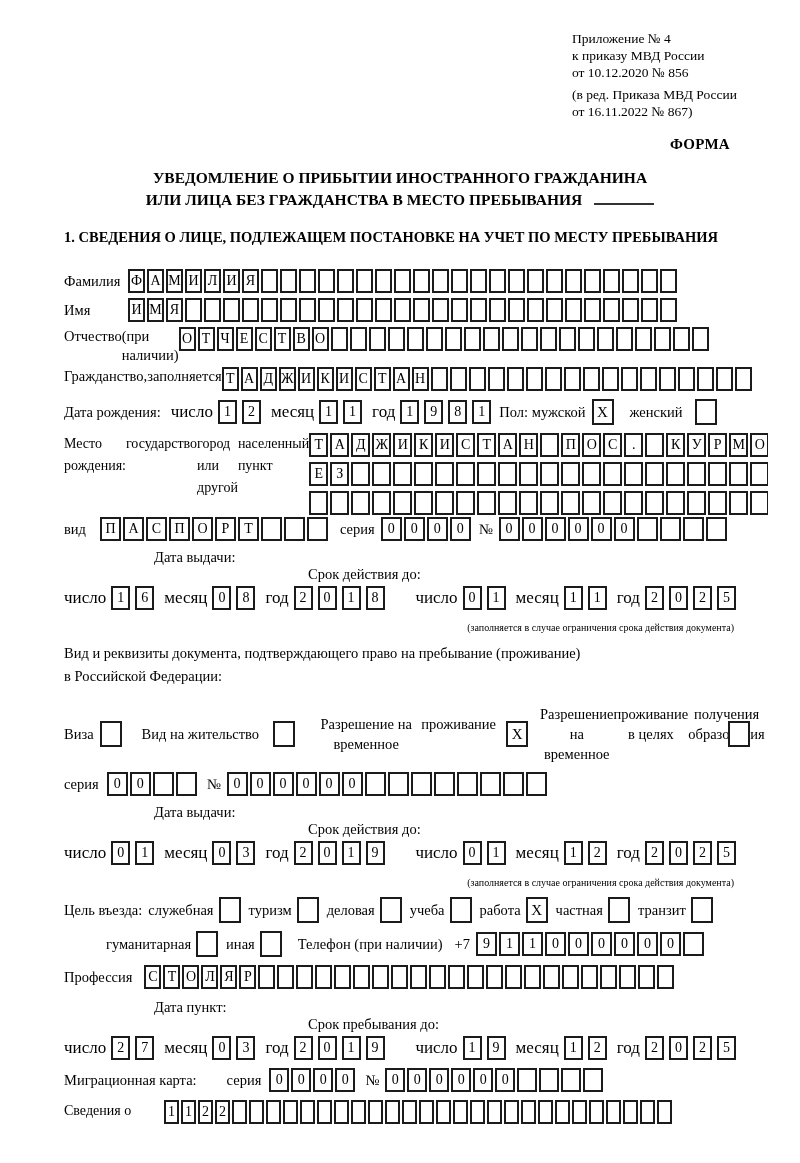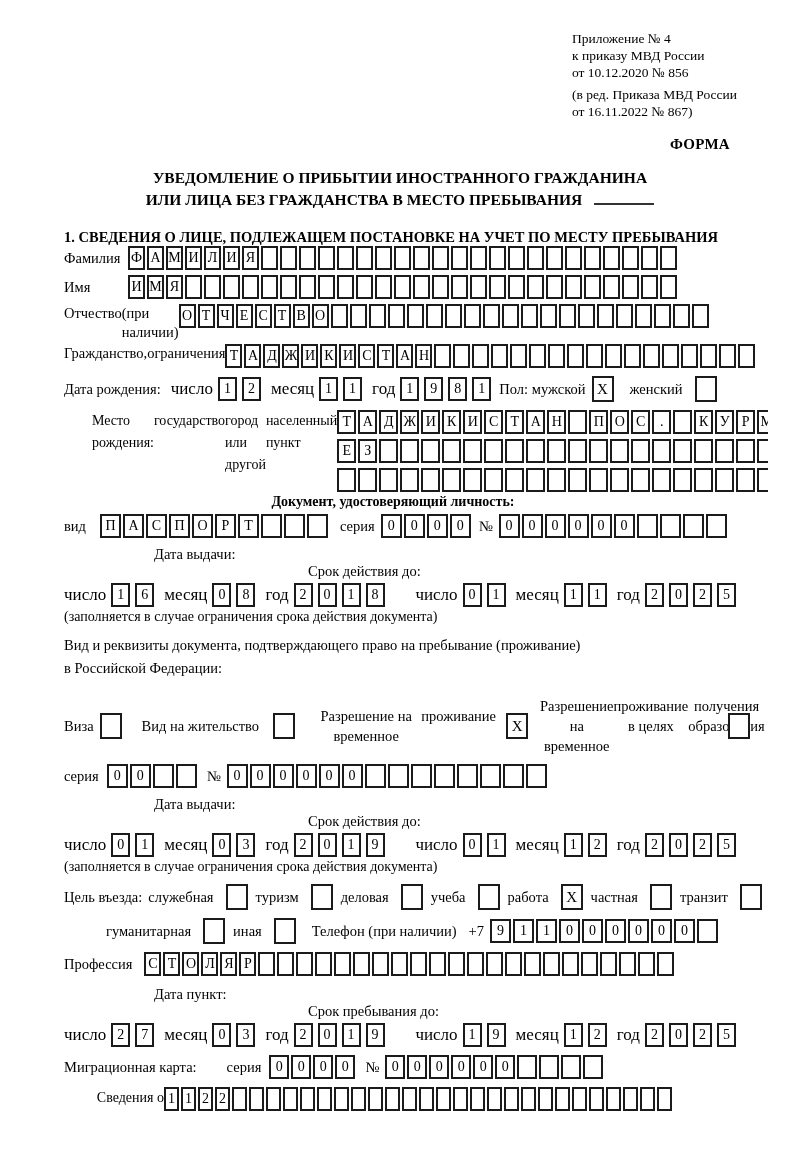--- a/index.html
+++ b/index.html
@@ -9,27 +9,27 @@
     font-family:"Liberation Serif", serif; font-size:14.5px;
     padding:30px 6px 0 64px; overflow:hidden; position:relative;
   }
   
   .corner { margin-left:auto; width:190px; font-size:13.5px; line-height:17px; }
   .corner .gap { margin-top:5px; }
   .forma { text-align:right; font-weight:bold; font-size:15px; margin:16px 32px 14px 0; letter-spacing:.3px; }
   
   .title { text-align:center; font-weight:bold; font-size:15.5px; line-height:22px; margin:0 0 18px -26px; }
   .blankline { display:inline-block; width:60px; border-bottom:2px solid #333; margin-left:12px; }
-  .sectionhead { font-weight:bold; font-size:14.5px; margin-bottom:0; }
+  .sectionhead { font-weight:bold; font-size:14.5px; margin-bottom:23px; }
   
   .row { display:flex; align-items:center; margin-bottom:5px; }
   .row.top { align-items:flex-start; }
   .flabel { font-size:14.5px; white-space:nowrap; }
   .labelcol { display:flex; flex-direction:row; line-height:19px; }
-  .lw64 { flex:0 0 64px; } .lw88 { flex:0 0 88px; } .lw96 { flex:0 0 96px;margin-left:28px; } .lw100 { flex:0 0 100px;justify-content:flex-end; }.ml6{margin-left:6px}.ml8{margin-left:8px}.ml10{margin-left:10px}
+  .lw64 { flex:0 0 64px; } .lw88 { flex:0 0 88px; } .lw96 { flex:0 0 96px; } .lw100 { flex:0 0 100px; }.ml6{margin-left:6px}.ml8{margin-left:8px}.ml10{margin-left:10px}
   .ml12{margin-left:12px}.ml14{margin-left:14px}.ml16{margin-left:16px}
   .ml20{margin-left:20px}.ml30{margin-left:30px}.ml42{margin-left:42px}.ml90{margin-left:90px}
   .mb2{margin-bottom:2px}.mb8{margin-bottom:8px}.mb10{margin-bottom:10px}
   
   .cellrow { display:inline-flex; gap:2px; }
   .cell {
     flex:0 0 auto; width:17px; height:24px; border:2px solid #1b1b1b; background:#fff;
     display:inline-flex; align-items:center; justify-content:center; font-size:14px;
   }
   .c21 .cell { width:21px; } .c20 .cell { width:20px; } .c19 .cell { width:19px; } .c15 .cell { width:15px; }
@@ -42,29 +42,29 @@
   .dategroup .cell { width:19px; }
   .pushright { margin-left:auto; margin-right:26px; }
   .datelabels { display:flex; font-size:14.5px; margin-bottom:3px;flex-direction:column; }
   .datelabels .dl2 { margin-left:244px; }
   
   .checkbox {
     flex:0 0 auto; width:22px; height:26px; border:2px solid #1b1b1b; background:#fff;
     display:inline-flex; align-items:center; justify-content:center; font-size:15px;
   }
   
-  .note { font-size:14px; margin:2px 28px 9px 0; }
+  .note { font-size:10px; text-align:right; margin:12px 28px 9px 0; }
   .introline { font-size:14.5px; line-height:23px; }
   
   .permits { display:flex; align-items:center; margin:16px 0 8px 0; }
   .mlabel { display:inline-flex; text-align:center; font-size:14.5px; line-height:20px; }
   .w185 { width:185px; } .w178 { width:178px; }
   
   .optrow { display:inline-flex; align-items:center; gap:8px; }
-  .opt { display:inline-flex; align-items:center; gap:12px; }
+  .opt { display:inline-flex; align-items:center; gap:5px; }
   .docheading { font-weight:bold; font-size:14px; text-align:center; margin:2px 40px 4px 0; }
 </style>
 </head>
 <body>
 
 <div class="page">
 
   <div class="corner">
     <div>Приложение № 4</div>
     <div>к приказу МВД России</div>
@@ -187,21 +187,21 @@
         <span class="cell"></span>
         <span class="cell"></span>
         <span class="cell"></span>
         <span class="cell"></span>
       </span>
   </div>
 
   <div class="row top mb8">
     <span class="labelcol lw88">
       <span>Гражданство,</span>
-      <span>ограничения</span>
+      <span>заполняется</span>
     </span>
     <span class="cellrow">
         <span class="cell">Т</span>
         <span class="cell">А</span>
         <span class="cell">Д</span>
         <span class="cell">Ж</span>
         <span class="cell">И</span>
         <span class="cell">К</span>
         <span class="cell">И</span>
         <span class="cell">С</span>
@@ -337,21 +337,20 @@
           <span class="cell"></span>
           <span class="cell"></span>
           <span class="cell"></span>
           <span class="cell"></span>
           <span class="cell"></span>
           <span class="cell"></span>
         </span>
     </span>
   </div>
 
-  <div class="docheading">Документ, удостоверяющий личность:</div>
 
   <div class="row mb8">
     <span class="flabel">вид</span>
     <span class="cellrow c21 ml14">
         <span class="cell">П</span>
         <span class="cell">А</span>
         <span class="cell">С</span>
         <span class="cell">П</span>
         <span class="cell">О</span>
         <span class="cell">Р</span>

